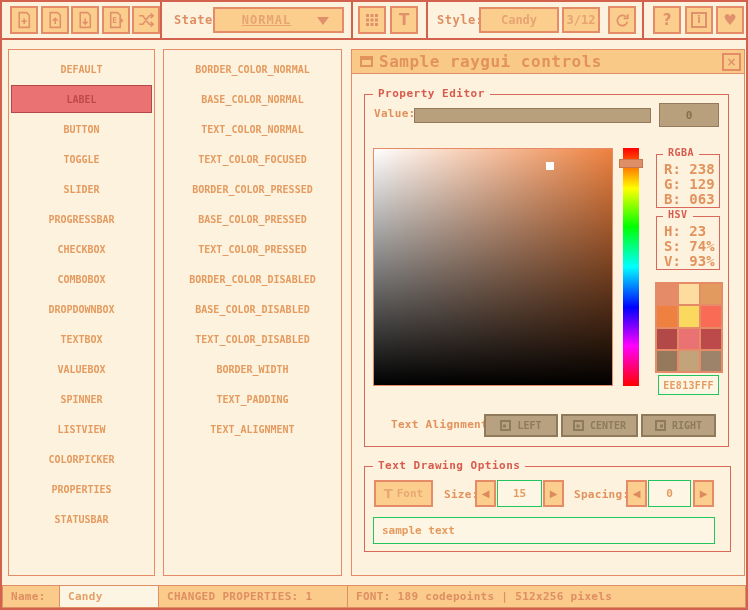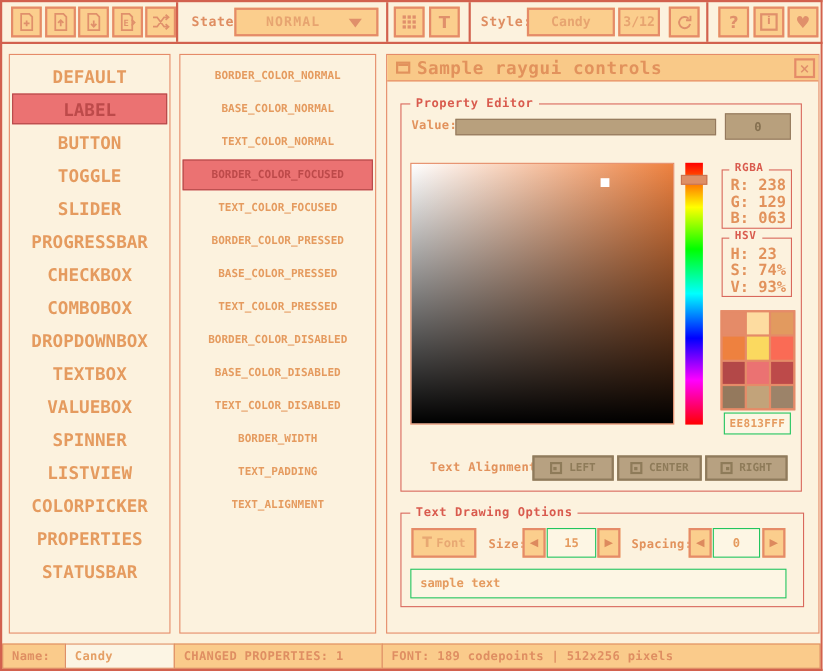--- a/index.html
+++ b/index.html
@@ -16,21 +16,21 @@
   .dropdown{position:absolute;top:7px;height:26px;background:#FBCE8D;border:2px solid #E58B68;box-sizing:border-box;
             display:flex;align-items:center;justify-content:center;color:#E7A470;font-size:12px;cursor:pointer;}
   .dd-arrow{position:absolute;right:13px;top:8px;width:0;height:0;border-left:6px solid transparent;
             border-right:6px solid transparent;border-top:8px solid #E0906B;}
   .tb-box{position:absolute;top:7px;height:26px;background:#FBCE8D;border:2px solid #E58B68;box-sizing:border-box;
           display:flex;align-items:center;justify-content:center;color:#E7A470;font-size:12px;}
   
   .listview{position:absolute;top:49px;height:527px;background:#FCF2DE;border:1px solid #E58B68;
             box-sizing:border-box;padding-top:5px;}
   .list-item{height:28px;margin:0 2px 2px 2px;display:flex;align-items:center;justify-content:center;
-             color:#E59B5F;font-size:16px;cursor:pointer;box-sizing:border-box;}
+             color:#E59B5F;font-size:10px;cursor:pointer;box-sizing:border-box;}
   .mid .list-item{font-size:10px;}
   .list-item.selected{background:#EB7272;border:1px solid #B34848;color:#BD4A4A;text-align:right;}
   
   .window{position:absolute;left:351px;top:49px;width:394px;height:527px;background:#FCF2DE;
           border:1px solid #E58B68;box-sizing:border-box;}
   .titlebar{position:absolute;left:0;top:0;right:0;height:24px;background:#F9C988;border-bottom:1px solid #E58B68;
             display:flex;align-items:center;box-sizing:border-box;}
   .win-icon{width:13px;height:11px;border:2px solid #E2925C;box-sizing:border-box;margin:0 6px 0 8px;position:relative;}
   .win-icon::before{content:"";position:absolute;left:0;right:0;top:0;height:2px;background:#E2925C;}
   .win-title{color:#E2925C;font-size:16px;letter-spacing:.5px;}
@@ -107,21 +107,21 @@
   </div>
   <div class="tb-btn" style="left:132px;">
     <svg width="18" height="18" viewBox="0 0 17 17">
       <path d="M2 4.5h3.5l6 8h3 M2 12.5h3.5l6-8h3" fill="none" stroke="currentColor" stroke-width="1.5"></path>
       <path d="M12.8 2.3l2.5 2.2-2.5 2.2 M12.8 10.3l2.5 2.2-2.5 2.2" fill="none" stroke="currentColor" stroke-width="1.5"></path>
     </svg>
   </div>
 
   <span class="tb-label" style="left:174px;">State:</span>
   <div class="dropdown" style="left:213px;width:131px;">
-    <span style="margin-right:24px;letter-spacing:1px;">NORMAL</span>
+    <span style="margin-right:24px;letter-spacing:1px;text-decoration:underline;">NORMAL</span>
     <span class="dd-arrow"></span>
   </div>
 
   <div class="tb-btn" style="left:358px;">
     <svg width="16" height="16" viewBox="0 0 16 16">
       <g fill="currentColor">
         <rect x="2" y="2" width="3" height="3"></rect>
           <rect x="6.5" y="2" width="3" height="3"></rect>
           <rect x="11" y="2" width="3" height="3"></rect>
         <rect x="2" y="6.5" width="3" height="3"></rect>
@@ -185,21 +185,20 @@
     <div class="list-item">LISTVIEW</div>
     <div class="list-item">COLORPICKER</div>
     <div class="list-item">PROPERTIES</div>
     <div class="list-item">STATUSBAR</div>
   </div>
 
   <div class="listview mid" style="left:163px;width:179px;">
     <div class="list-item">BORDER_COLOR_NORMAL</div>
     <div class="list-item">BASE_COLOR_NORMAL</div>
     <div class="list-item">TEXT_COLOR_NORMAL</div>
-    <div class="list-item selected">BORDER_COLOR_FOCUSED</div>
     <div class="list-item">TEXT_COLOR_FOCUSED</div>
     <div class="list-item">BORDER_COLOR_PRESSED</div>
     <div class="list-item">BASE_COLOR_PRESSED</div>
     <div class="list-item">TEXT_COLOR_PRESSED</div>
     <div class="list-item">BORDER_COLOR_DISABLED</div>
     <div class="list-item">BASE_COLOR_DISABLED</div>
     <div class="list-item">TEXT_COLOR_DISABLED</div>
     <div class="list-item">BORDER_WIDTH</div>
     <div class="list-item">TEXT_PADDING</div>
     <div class="list-item">TEXT_ALIGNMENT</div>

